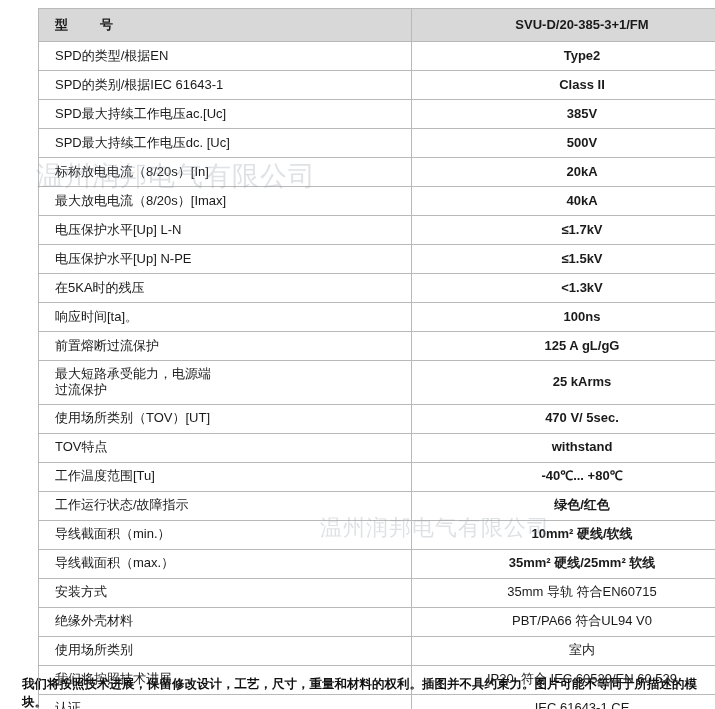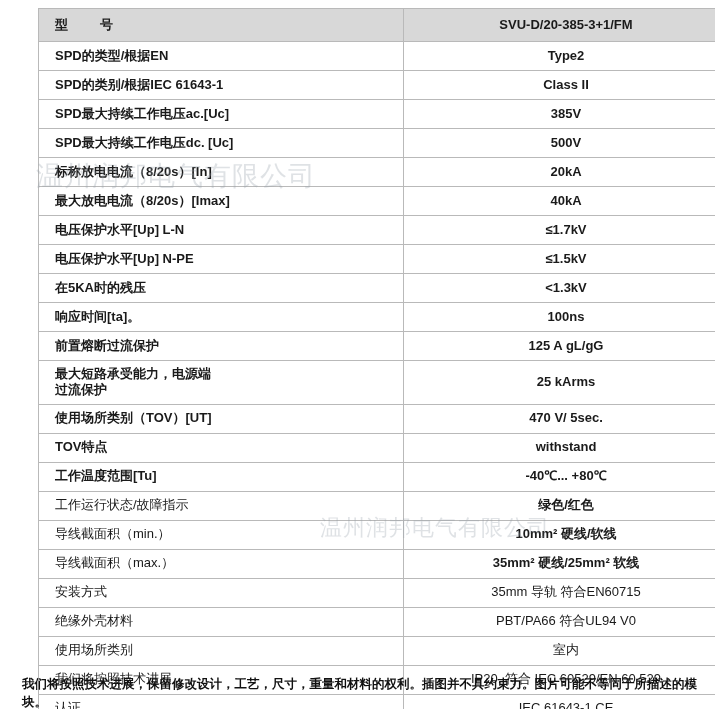--- a/index.html
+++ b/index.html
@@ -24,30 +24,30 @@
   table.spec {
     border-collapse: collapse;
     width: 672px;
     margin: 8px 0 0 38px;
     table-layout: fixed;
   }
   table.spec td {
     border: 1px solid #b9b9b9;
     font-size: 13px;
     line-height: 1.25;
-    padding: 5px 0;
+    padding: 5px 8px;
     height: 18px;
     vertical-align: middle;
     background: #ffffff;
   }
   table.spec td.label {
     width: 348px;
     padding-left: 16px;
     text-align: left;
-    font-weight: bold;
+    font-weight: normal;
   }
   table.spec td.value {
     width: 324px;
     text-align: center;
     font-weight: bold;
   }
   table.spec tr.header td {
     background: #d8d8d8;
     font-weight: bold;
     height: 22px;

